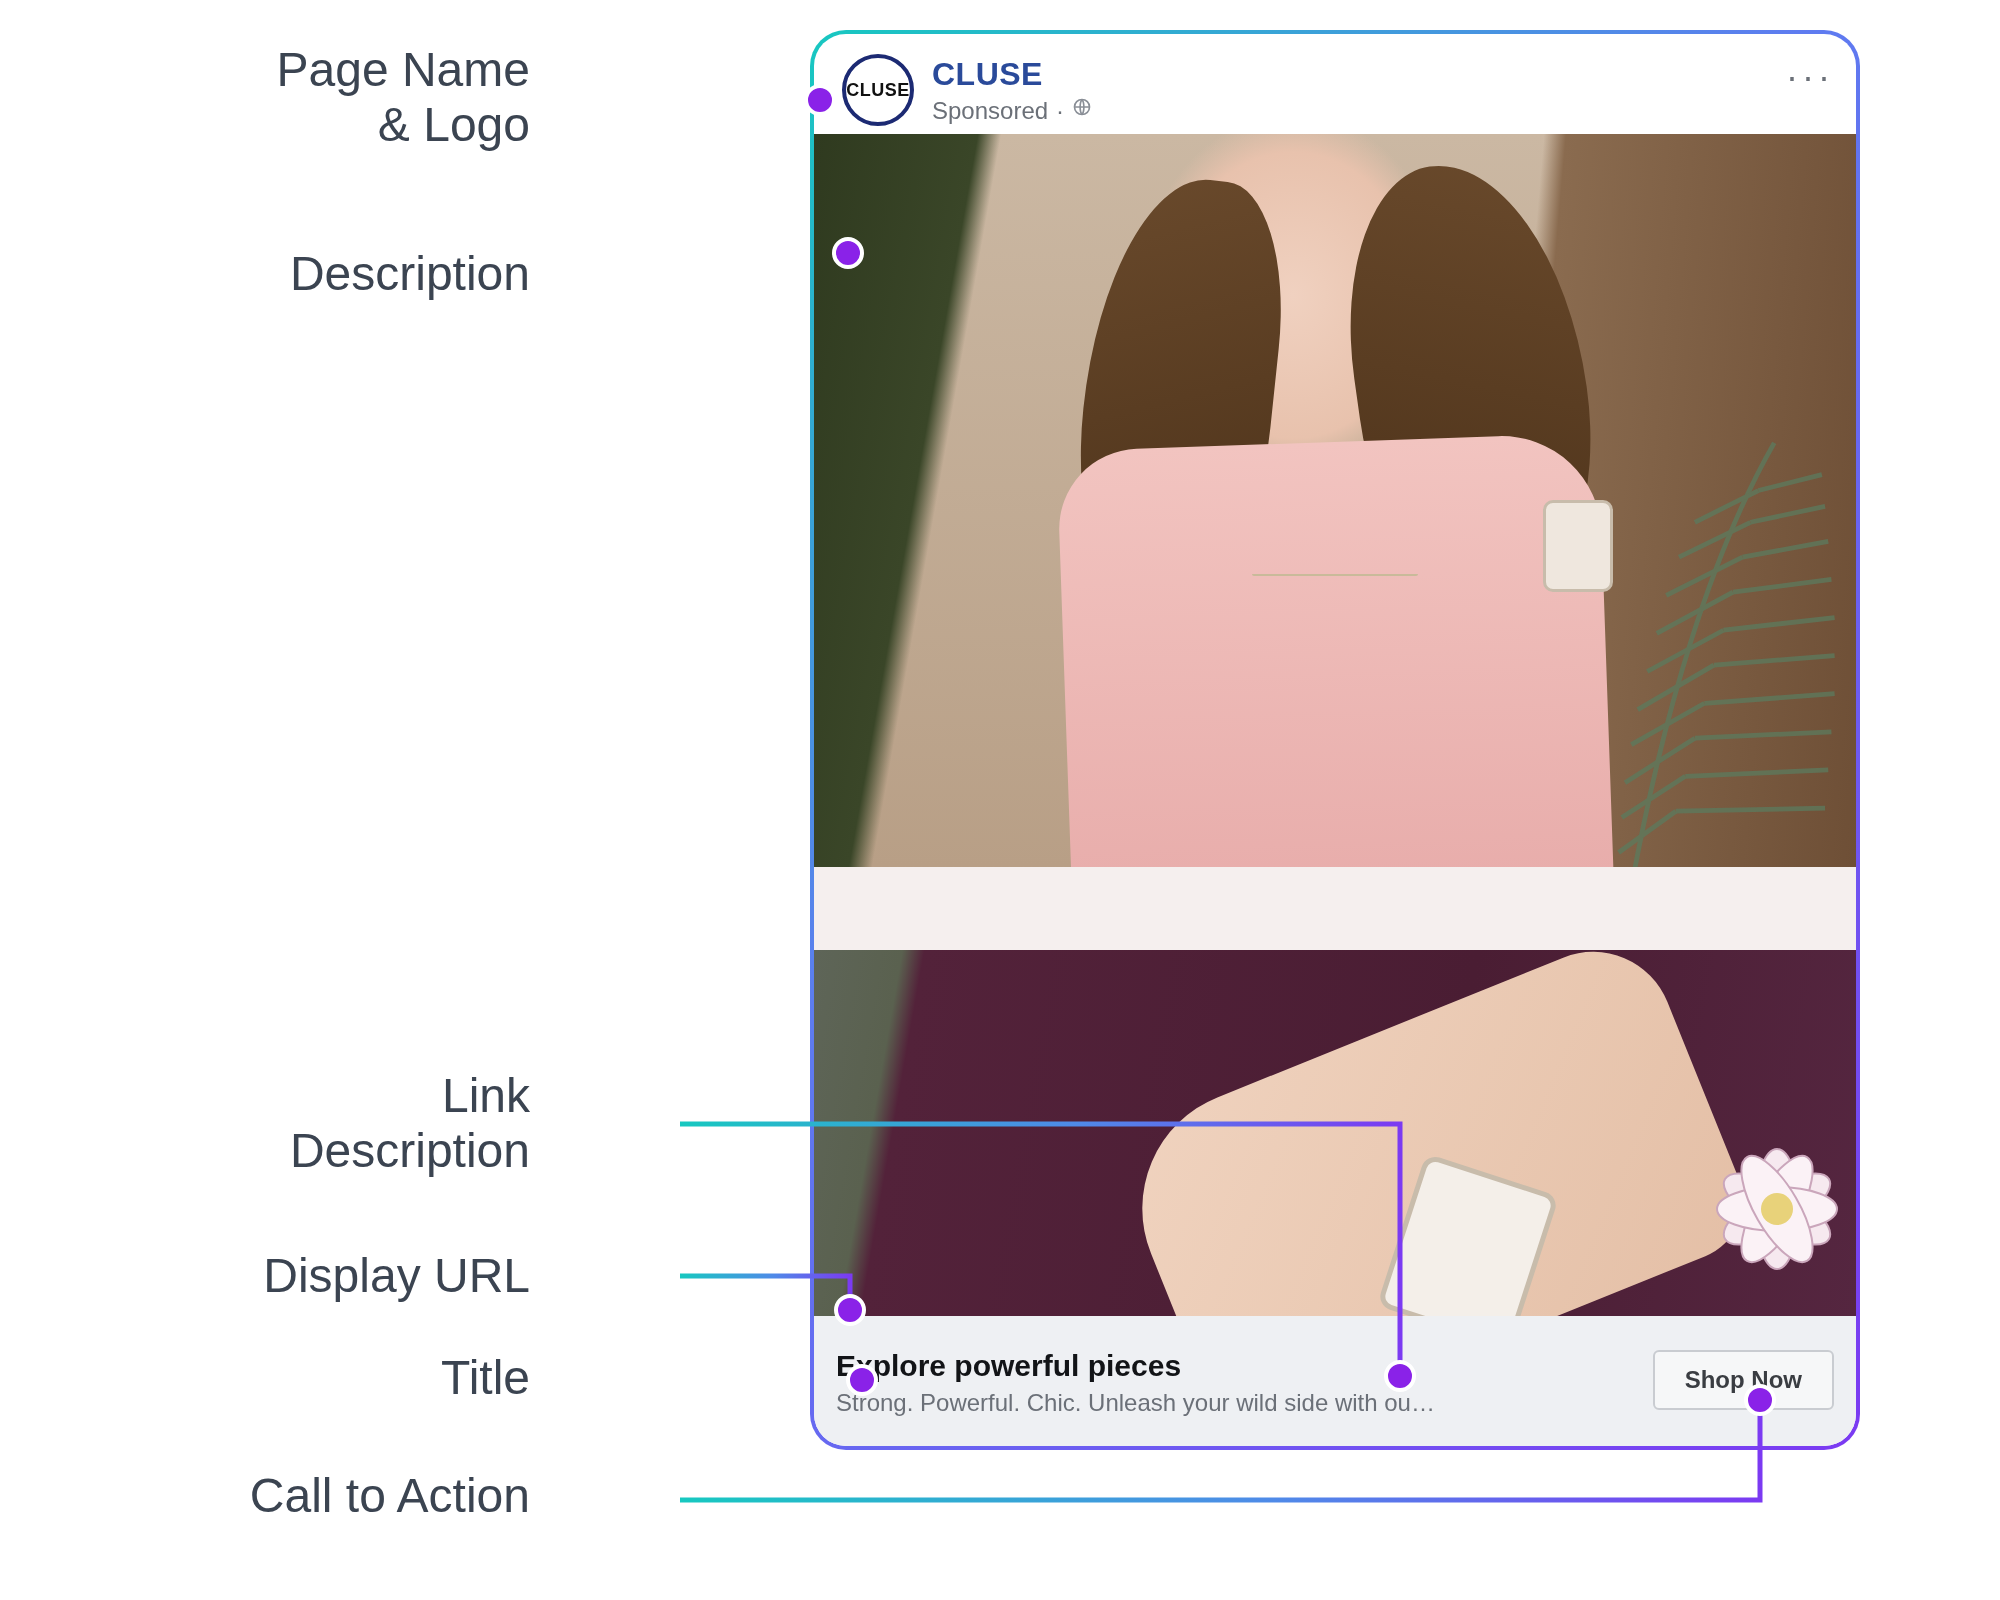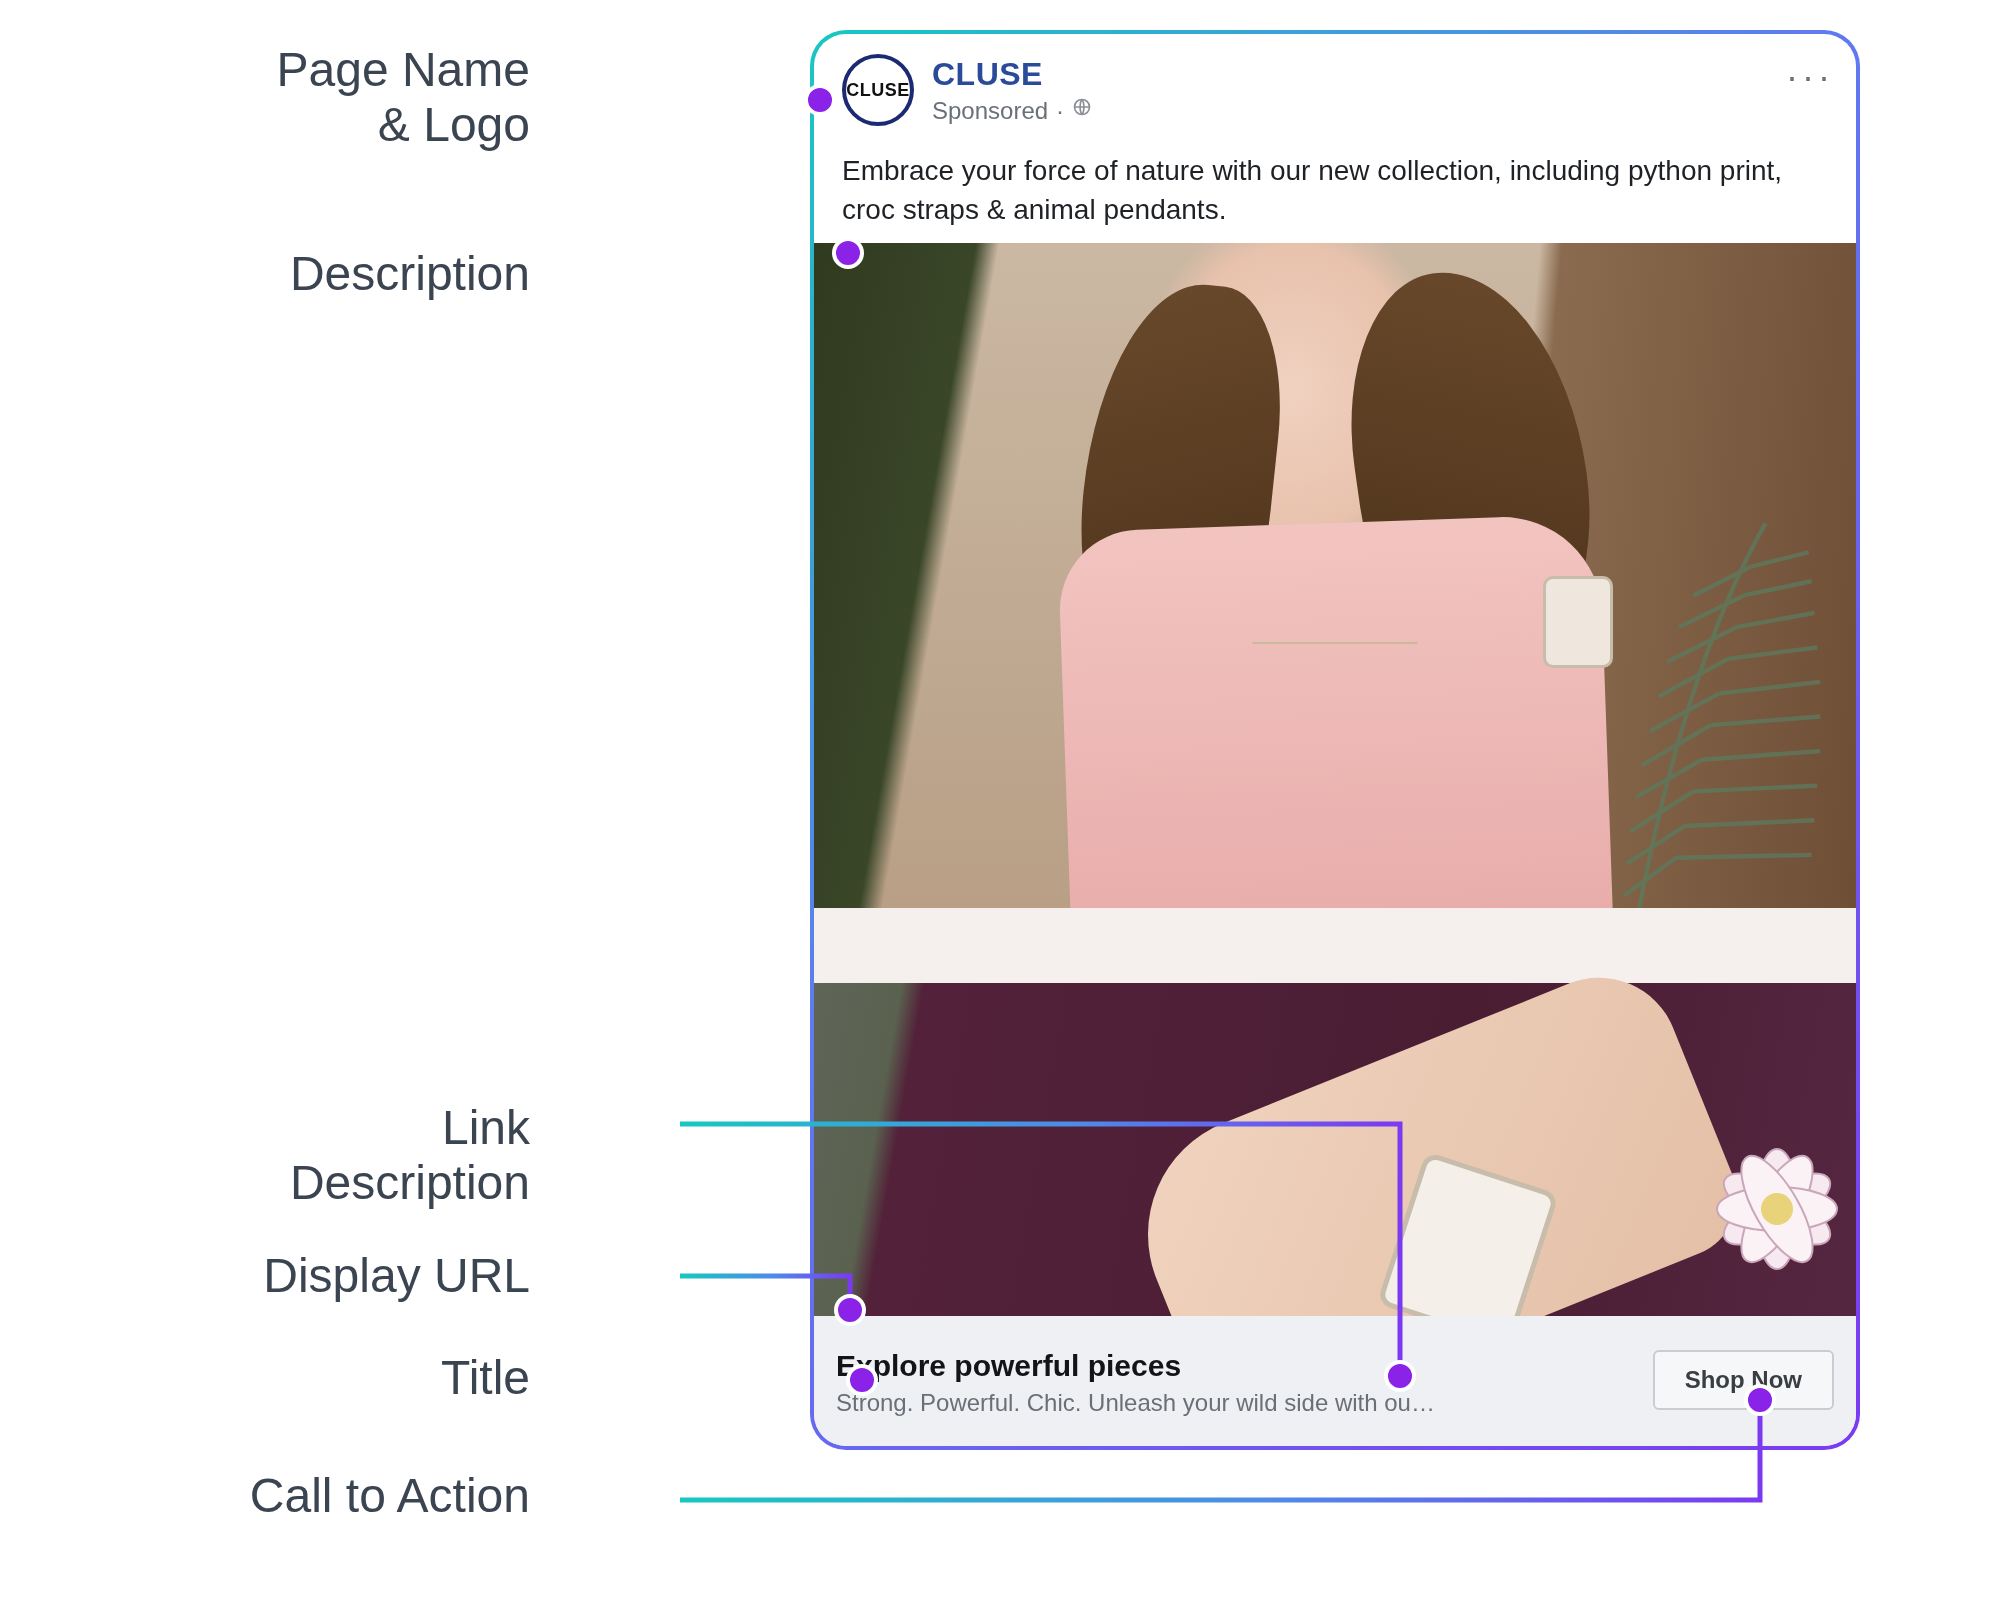--- a/index.html
+++ b/index.html
@@ -21,21 +21,21 @@
     position: absolute;
     right: 1330px; 
     text-align: right;
     color: #3b4451;
     font-size: 48px;
     line-height: 1.15;
     font-weight: 400;
   }
   .label.l1 { top: 42px; }
   .label.l2 { top: 246px; }
-  .label.l3 { top: 1068px; margin-top: 32px; }
+  .label.l3 { top: 1068px; }
   .label.l4 { top: 1248px; }
   .label.l5 { top: 1350px; }
   .label.l6 { top: 1468px; }
 
   
   svg.connectors {
     position: absolute;
     left: 0; top: 0;
     width: 2000px; height: 1600px;
     pointer-events: none;
@@ -293,21 +293,20 @@
               <svg viewBox="0 0 24 24" width="20" height="20">
                   <circle cx="12" cy="12" r="9" fill="none" stroke="#8a8f97" stroke-width="2"></circle>
                   <path d="M3 12h18M12 3c3 3.5 3 14.5 0 18M12 3c-3 3.5-3 14.5 0 18" fill="none" stroke="#8a8f97" stroke-width="2"></path>
                 </svg>
             </span>
           </div>
         </div>
         <div class="dots-menu">···</div>
       </div>
 
-      <div class="description">Embrace your force of nature with our new collection, including python print, croc straps &amp; animal pendants.</div>
 
       <div class="media">
         <div class="media-top">
           <div class="hair-left"></div>
           <div class="hair-right"></div>
           <div class="dress"></div>
           <div class="necklace"></div>
           <div class="watch1"></div>
           <svg class="fern" viewBox="0 0 200 300">
             <g stroke="#5d7a5e" stroke-width="3" fill="none" opacity="0.9">

